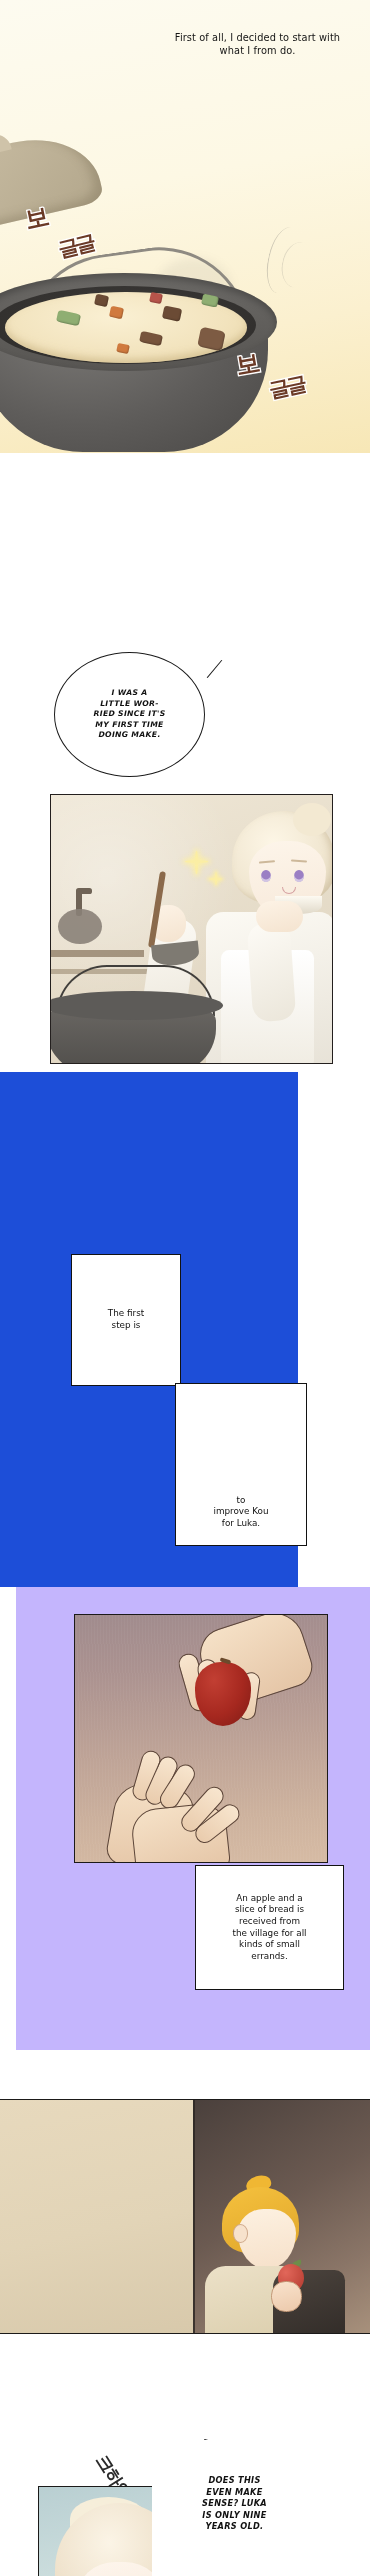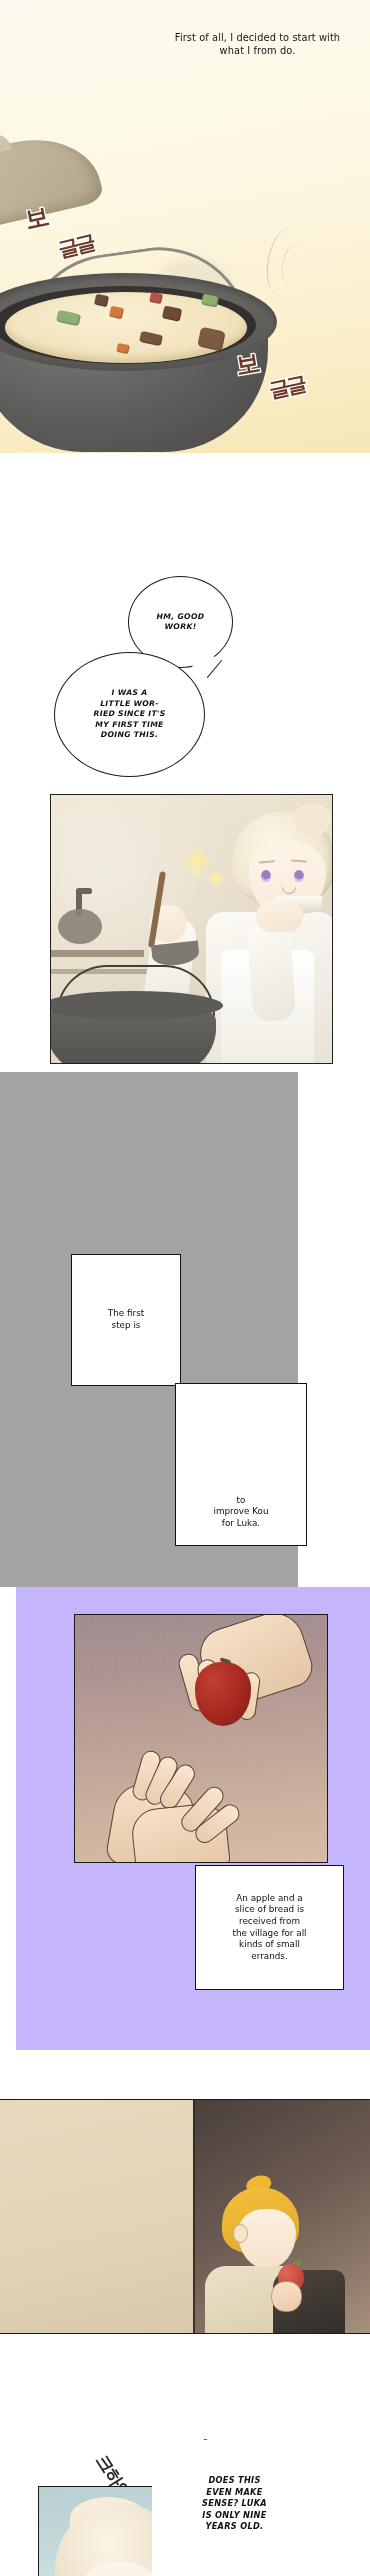--- a/index.html
+++ b/index.html
@@ -107,21 +107,21 @@
        box-shadow:0 0 3.6px 2.1px rgba(251,238,164,.8);}
   .spark.s4{left:158px;top:83px;width:13.4px;height:2.1px;border-radius:50%;
        box-shadow:0 0 3.6px 2.1px rgba(251,238,164,.8);}
 
   
   .bub{position:absolute;background:#fff;border:1.5px solid #1b1b1b;border-radius:50%;
        display:flex;align-items:center;justify-content:center;text-align:center;
        font-style:italic;font-weight:700;color:#111;letter-spacing:0.3px;}
 
   
-  #sec3{position:absolute;left:0;top:1072px;width:298px;height:515px;background:#a3a3a3;}
+  #sec3{position:absolute;left:0;top:1072px;width:298px;height:515px;background:#1d4ed8;}
   .capbox{position:absolute;background:#fff;border:1.5px solid #121212;
        display:flex;align-items:center;justify-content:center;text-align:center;
        font-size:8.8px;line-height:1.32;color:#111;}
 
   
   #sec4{position:absolute;left:16px;top:1587px;width:371px;height:464px;background:#c4b5fd;}
   #applepanel{left:58px;top:27px;width:252px;height:247px;border:1.5px solid #1c1a19;
        background:linear-gradient(175deg,#a08b8d 0%,#ab9290 22%,#bfa497 55%,#cdb29e 80%,#d6bba4 100%);}
   .apnoise{position:absolute;inset:0;opacity:.35;
        background:repeating-linear-gradient(91deg,rgba(255,255,255,.10) 0 0.5px,transparent 0.5px 1.5px);}
@@ -227,33 +227,29 @@
     <div class="sfx" style="left:25px;top:202px;font-size:24px;transform:rotate(-12deg);">보</div>
     <div class="sfx" style="left:58px;top:232px;font-size:20.6px;transform:rotate(-14deg);letter-spacing:-3.1px;">글글</div>
     <div class="sfx" style="left:236px;top:348px;font-size:24px;transform:rotate(-10deg);">보</div>
     <div class="sfx" style="left:269px;top:373px;font-size:20.6px;transform:rotate(-12deg);letter-spacing:-3.1px;">글글</div>
 
     <div class="narr">First of all, I decided to start with what I from do.</div>
   </div>
 
   <div id="sec2">
 
-    <div class="bub" style="left:128px;top:123px;width:103px;height:90px;font-size:7.7px;line-height:1.35;">
-      <span style="white-space:pre-line;">HM, GOOD
-WORK!</span>
-    </div>
     <div style="position:absolute;left:196px;top:201px;width:18.5px;height:21.6px;background:#fff;
                 border-right:1.5px solid #1b1b1b;transform:rotate(24deg) skewX(-16deg);"></div>
 
     <div class="bub" style="left:54px;top:199px;width:149px;height:123px;font-size:7.7px;line-height:1.36;">
       <span style="white-space:pre-line;">I WAS A
 LITTLE WOR-
 RIED SINCE IT'S
 MY FIRST TIME
-DOING THIS.</span>
+DOING MAKE.</span>
     </div>
 
     <div class="panel" id="kitchen">
       <div class="kwall"></div>
       <div class="kshelf"></div>
       <div class="kshelf2"></div>
       <div class="kpanh2"></div>
       <div class="kpanh"></div>
       <div class="kpan"></div>
 

